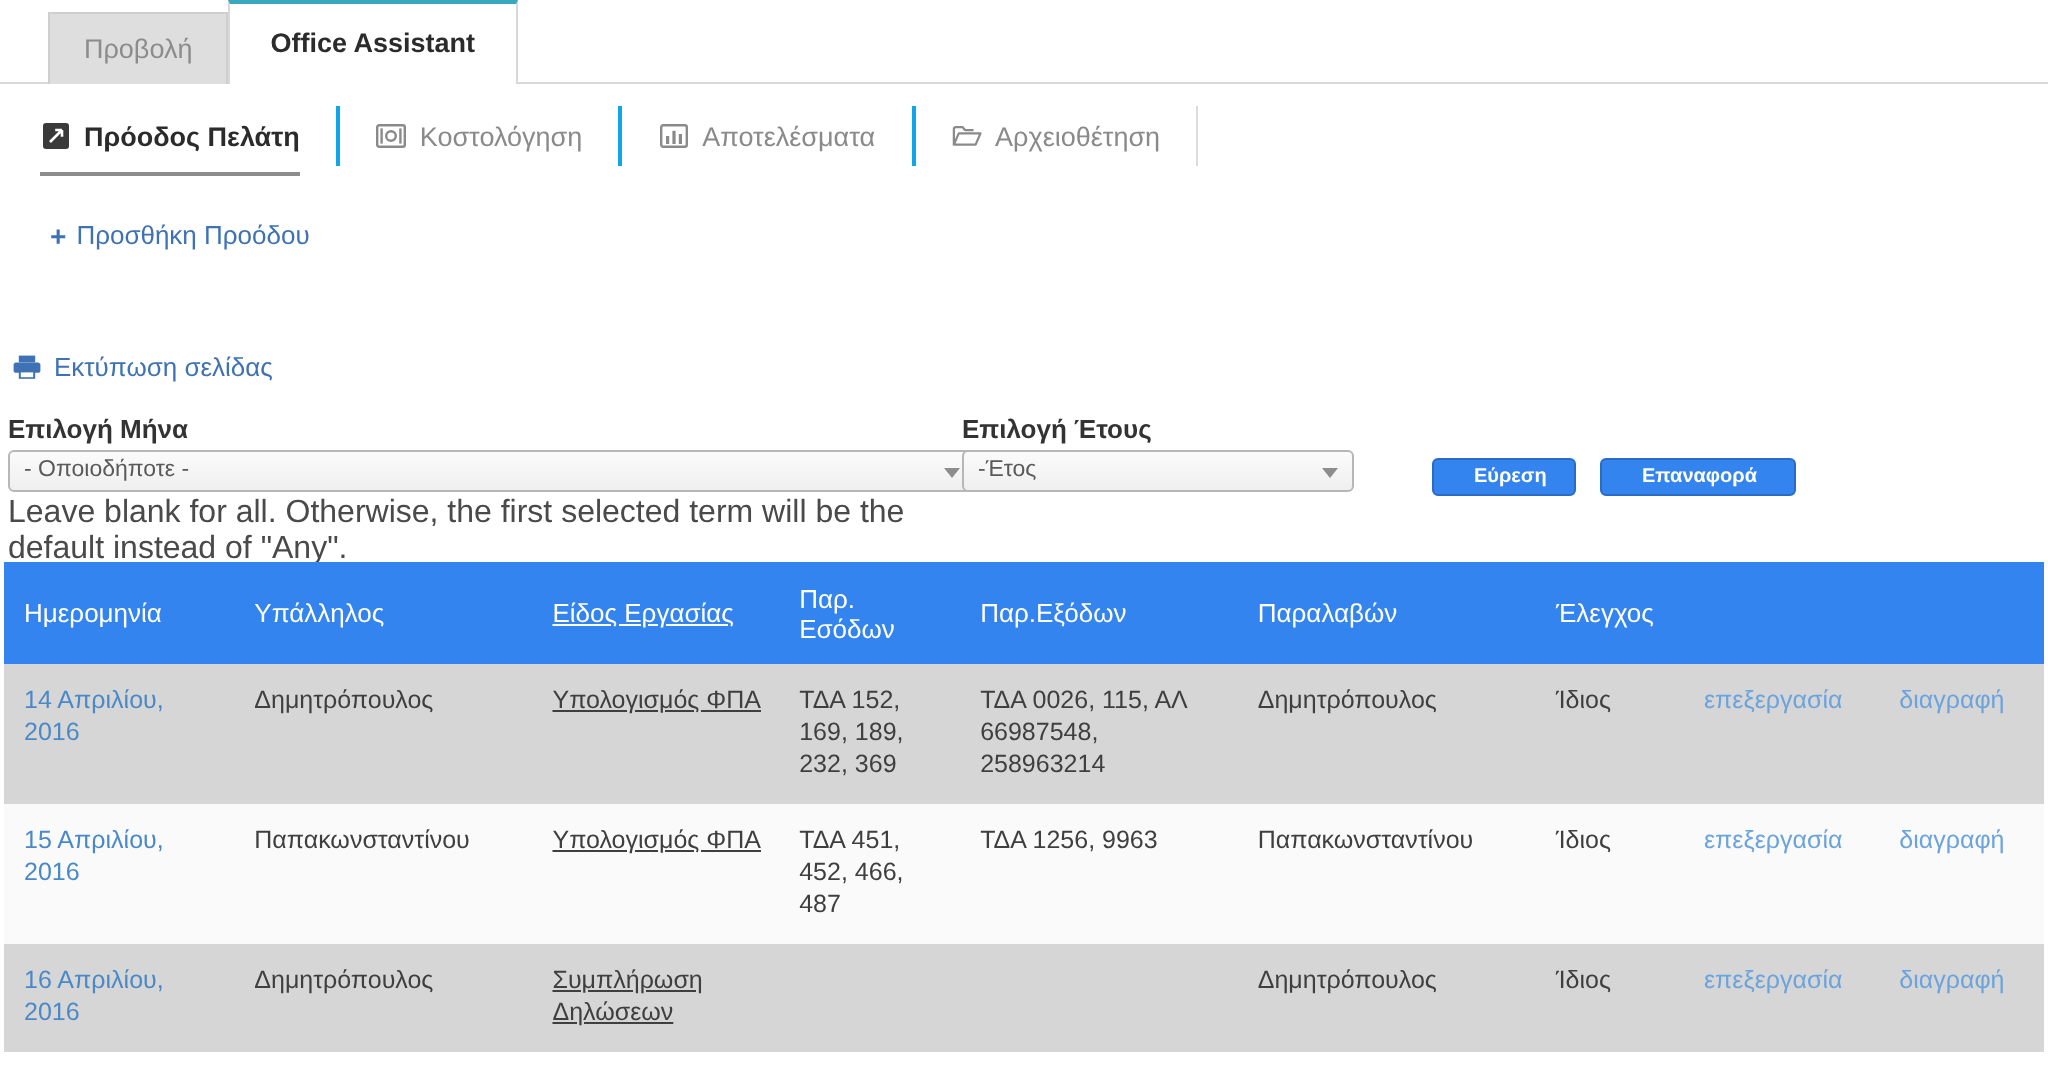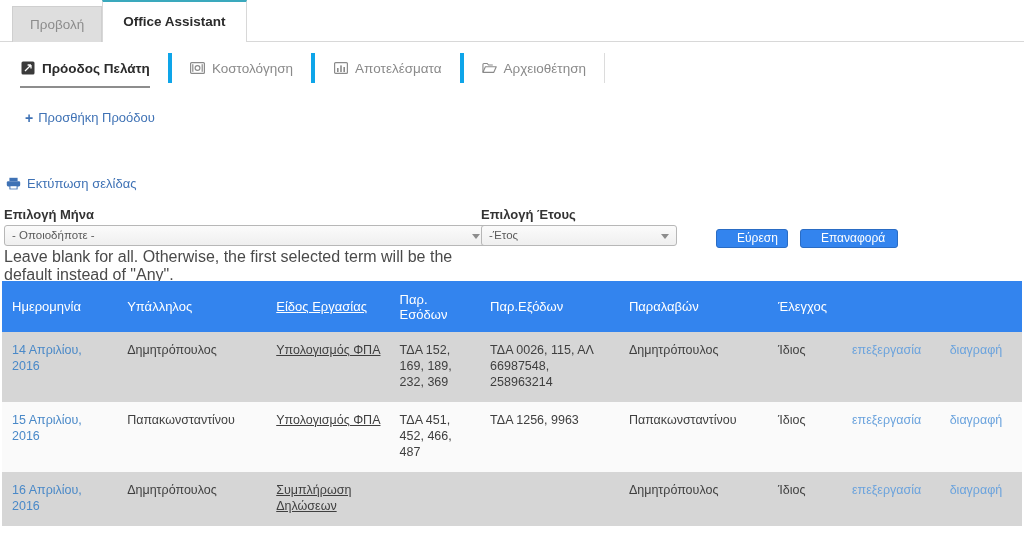--- a/index.html
+++ b/index.html
@@ -12,21 +12,21 @@
     color: #3b3b3b;
     overflow: hidden;
   }
   .page { position: relative; width: 1024px; height: 534px; }
 
   
   .primary-tabs {
     position: absolute; left: 0; top: 0; width: 1024px; height: 42px;
     border-bottom: 1px solid #d8d8d8;
     display: flex; align-items: flex-end;
-    padding-left: 12px;
+    padding-left: 24px;
   }
   .ptab {
     height: 36px; line-height: 36px;
     padding: 0 17px;
     font-size: 13.5px;
     border: 1px solid #d8d8d8;
     border-bottom: none;
     position: relative;
     top: 1px;
     white-space: nowrap;
@@ -51,21 +51,21 @@
     position: absolute; left: 0; top: 50px; width: 1024px; height: 36px;
     display: flex; align-items: center;
     padding-left: 18px;
   }
   .stab {
     display: flex; align-items: center; gap: 7px;
     height: 30px;
     padding: 0 18px 0 2px;
     font-size: 13.5px;
     color: #8a8a8a;
-    border-right: 4px solid #0ea5e9;
+    border-right: 2px solid #0ea5e9;
     margin-right: 16px;
     position: relative;
   }
   .stab:last-child { border-right: 1px solid #dcdcdc; }
   .stab.active { color: #2b2b2b; font-weight: bold; }
   .stab.active::after {
     content: ""; position: absolute;
     left: 2px; right: 18px; bottom: -5px;
     border-bottom: 2px solid #8d8d8d;
   }
@@ -123,21 +123,21 @@
     margin-top: 2px;
   }
 
   .btn {
     position: absolute; top: 22px;
     height: 19px; line-height: 17px;
     border: 1px solid #2a6cc4;
     border-radius: 3px;
     background: #3384ee;
     color: #ffffff;
-    font-size: 12px; font-weight: normal;
+    font-size: 10px; font-weight: bold;
     text-align: center;
     padding: 0 20px;
     cursor: pointer;
   }
   .btn-search { left: 716px; width: 72px; }
   .btn-reset  { left: 800px; width: 98px; }
 
   
   table.grid {
     position: absolute; left: 2px; top: 281px;

